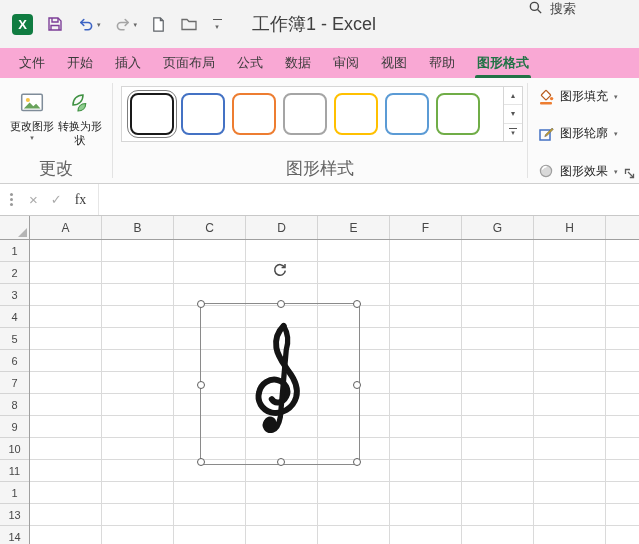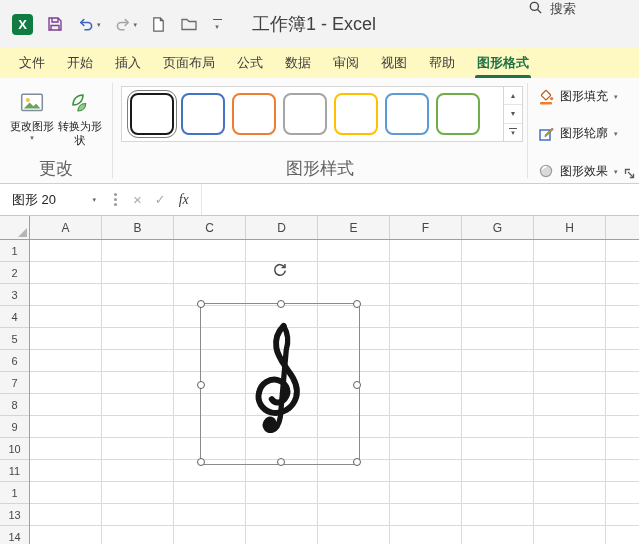--- a/index.html
+++ b/index.html
@@ -11,21 +11,21 @@
   .xl-logo{width:21px;height:21px;background:#107c41;border-radius:4px;color:#fff;font-weight:bold;font-size:13px;display:flex;align-items:center;justify-content:center}
   .tb-icon{display:flex;align-items:center;gap:2px;color:#444}
   .tb-icon svg{display:block}
   .mini-arrow{font-size:7px;color:#666;line-height:1}
   .qat-more{display:flex;flex-direction:column;align-items:center;width:12px}
   .qat-more .bar{width:9px;border-top:1.5px solid #555;margin-bottom:1px}
   .doc-title{margin-left:16px;font-size:18px;color:#404040}
   .search-box{position:absolute;left:528px;top:0;height:48px;display:flex;gap:7px;color:#454545}
 
   
-  .tabs{display:flex;height:30px;background:#fef9c3;padding-left:8px}
+  .tabs{display:flex;height:30px;background:#f9a8d4;padding-left:8px}
   .tab{padding:0 11px;display:flex;align-items:center;font-size:13px;color:#3b3b3b;position:relative}
   .tab.active{color:#217346;font-weight:600}
   .tab.active::after{content:"";position:absolute;left:9px;right:9px;bottom:0;height:3px;background:#217346;border-radius:2px 2px 0 0}
 
   
   .ribbon{height:106px;background:#fbfbfb;border-bottom:1px solid #cfcfcf;display:flex;position:relative}
   .rgroup{position:relative}
   .rsep{width:1px;background:#e3e3e3;margin:5px 0}
   .group-label{position:absolute;bottom:3px;left:0;right:0;text-align:center;font-size:17px;color:#636363}
 
@@ -52,21 +52,21 @@
   .fmt-row .flabel{font-size:12px;color:#222}
   .launcher{position:absolute;right:3px;bottom:3px}
 
   
   .fbar{height:32px;background:#fff;border-bottom:1px solid #c8c8c8;display:flex;align-items:center}
   .namebox{width:104px;height:100%;display:flex;align-items:center;justify-content:space-between;padding:0 8px 0 12px;font-size:13px;color:#222}
   .vdots{width:3px;height:3px;border-radius:50%;background:#9a9a9a;box-shadow:0 -5px 0 #9a9a9a,0 5px 0 #9a9a9a;margin:0 10px}
   .fbtns{display:flex;align-items:center;gap:13px;padding:0 12px 0 6px;height:100%;border-right:1px solid #e6e6e6}
   .fx-cancel{color:#ababab;font-size:15px}
   .fx-enter{color:#ababab;font-size:13px}
-  .fx-label{font-family:"Liberation Serif","DejaVu Serif",serif;font-style:italic;font-size:14px;color:#3c3c3c}
+  .fx-label{font-family:"Liberation Serif","DejaVu Serif",serif;font-size:14px;color:#3c3c3c}
   .finput{flex:1;height:100%}
 
   
   .sheet{position:relative;height:328px;background:#fff;overflow:hidden}
   .corner{position:absolute;left:0;top:0;width:30px;height:24px;background:#f5f5f5;border-right:1px solid #9f9f9f;border-bottom:1px solid #9f9f9f}
   .corner::after{content:"";position:absolute;right:2px;bottom:2px;border-left:9px solid transparent;border-bottom:9px solid #b5b5b5}
   .col-headers{position:absolute;left:30px;top:0;right:0;height:24px;display:flex;background:#f5f5f5;border-bottom:1px solid #9f9f9f}
   .col-h{width:72px;flex:none;border-right:1px solid #d4d4d4;display:flex;align-items:center;justify-content:center;font-size:12px;color:#474747}
   .col-h.pad{flex:1;border-right:none}
   .row-headers{position:absolute;left:0;top:24px;width:30px;bottom:0;background:#f5f5f5;border-right:1px solid #9f9f9f}
@@ -237,24 +237,20 @@
   </div>
 
   <svg class="launcher" width="13" height="13" viewBox="0 0 13 13" fill="none" stroke="#5a5a5a" stroke-width="1.3">
     <path d="M2.5 7 V2.5 H7"></path>
       <path d="M5 5 L10.5 10.5"></path>
       <path d="M10.5 6.8 V10.5 H6.8"></path>
   </svg>
 </div>
 
 <div class="fbar">
-  <div class="namebox">
-    <span>图形 20</span>
-    <span class="mini-arrow">▾</span>
-  </div>
   <span class="vdots"></span>
   <div class="fbtns">
     <span class="fx-cancel">×</span>
     <span class="fx-enter">✓</span>
     <span class="fx-label">fx</span>
   </div>
   <div class="finput"></div>
 </div>
 
 <div class="sheet">

